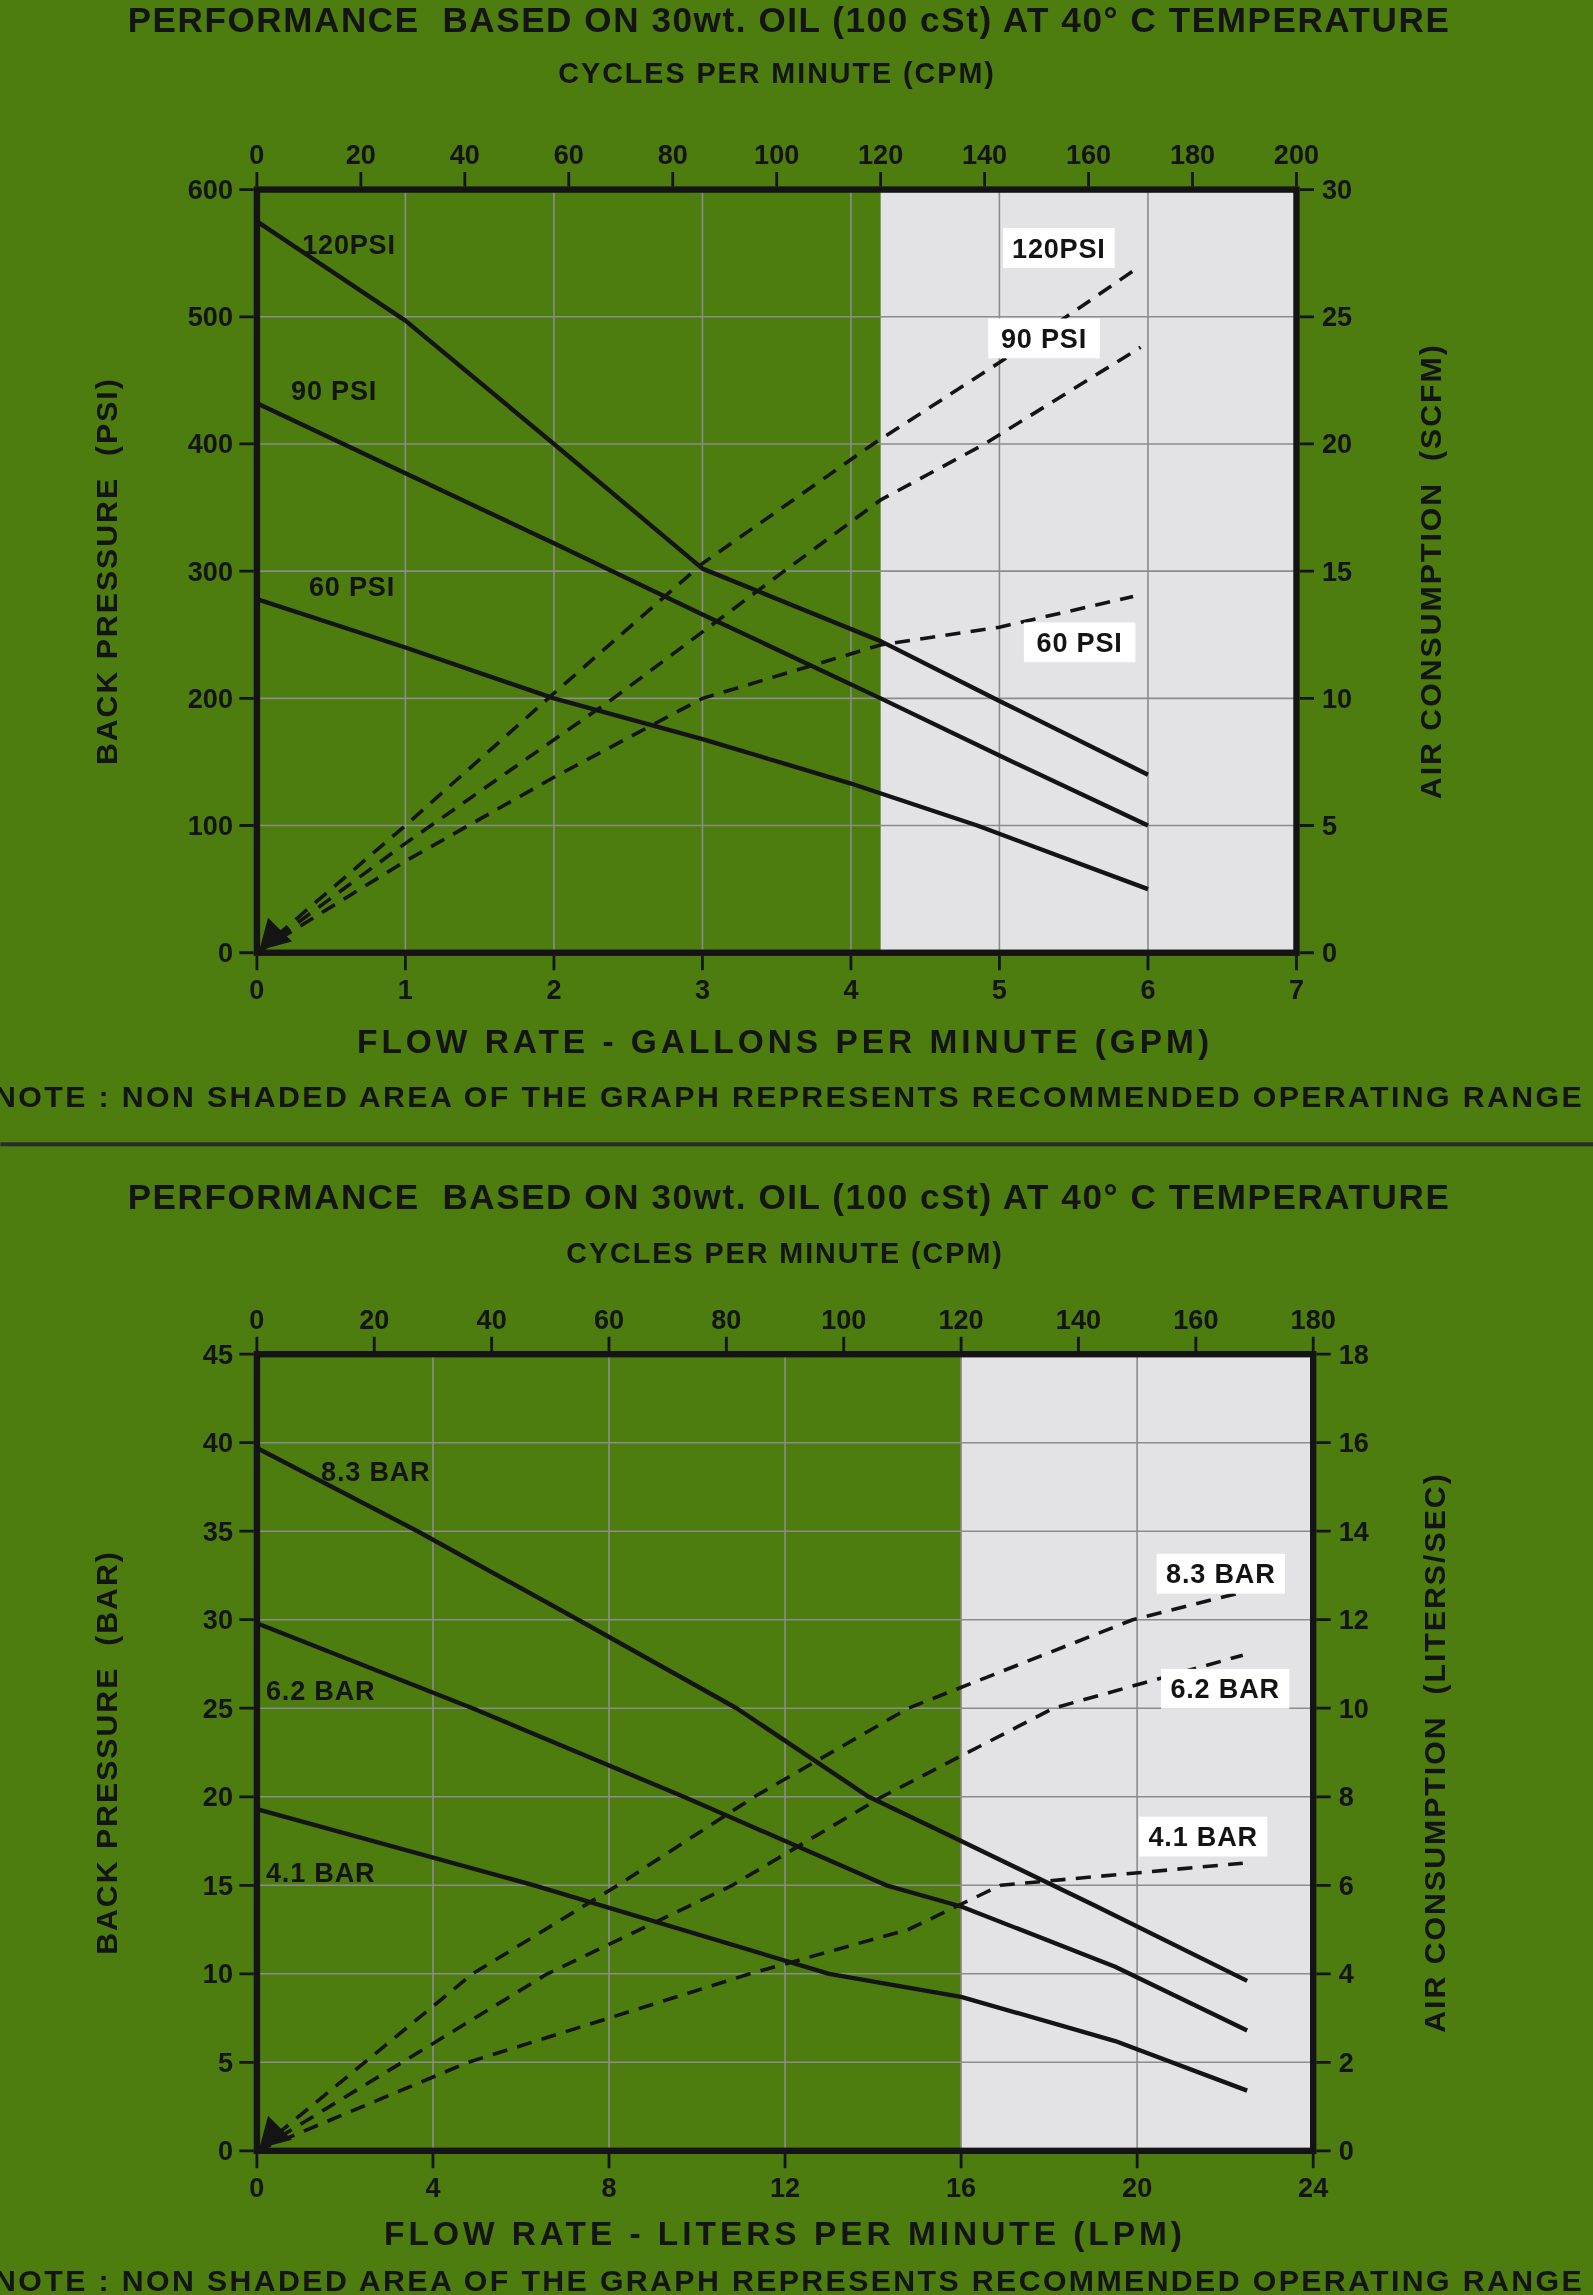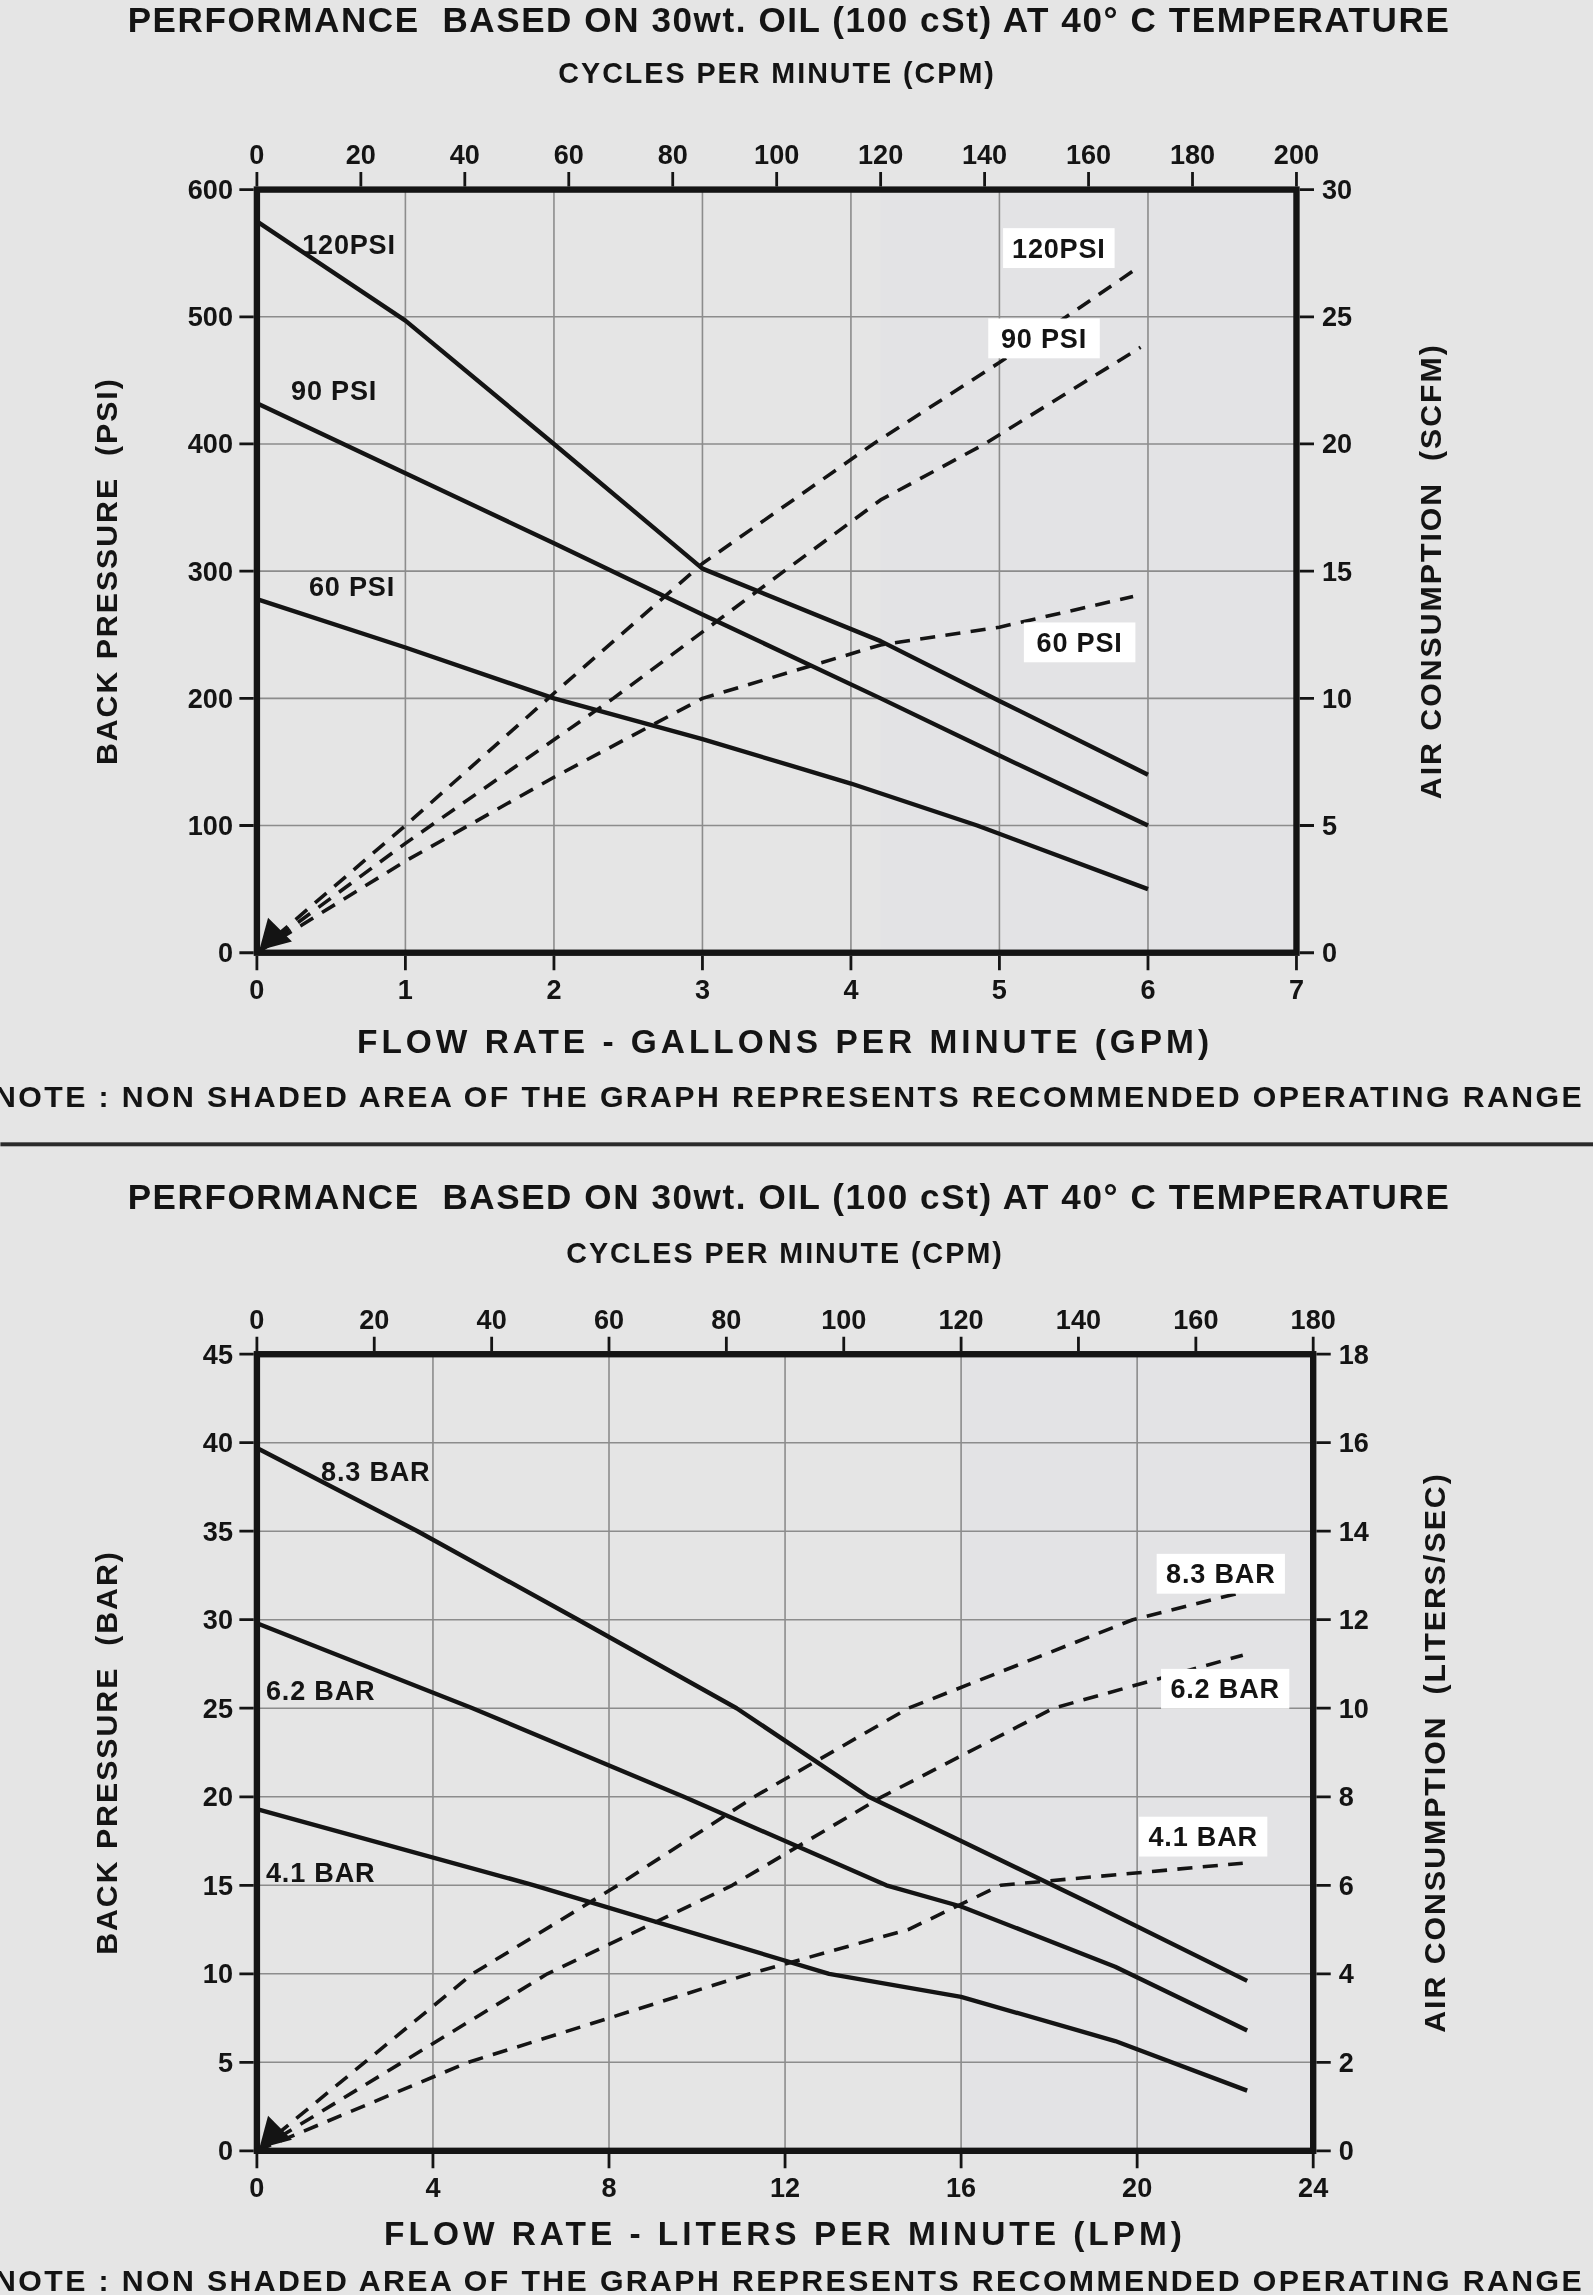--- a/index.html
+++ b/index.html
@@ -1,16 +1,16 @@
 <!DOCTYPE html>
 <html style="font-size:12.7px"><head>
 <meta charset="utf-8">
 <style>
   html,body{margin:0;padding:0;background:#ffffff;}
-  .stage-wrap{width:1594px;height:2295px;position:relative;background:#e5e5e5;}
+  .stage-wrap{width:1594px;height:2295px;position:relative;background:#4d7c0f;}
   svg{display:block;}
   svg text{
     font-family:"Liberation Sans",sans-serif;
     font-weight:700;
     fill:#141414;
     white-space:pre;
   }
   .t-title{font-size:44px;letter-spacing:2px;}
   .t-sub{font-size:36px;letter-spacing:2.5px;}
   .t-tick{font-size:34px;}

